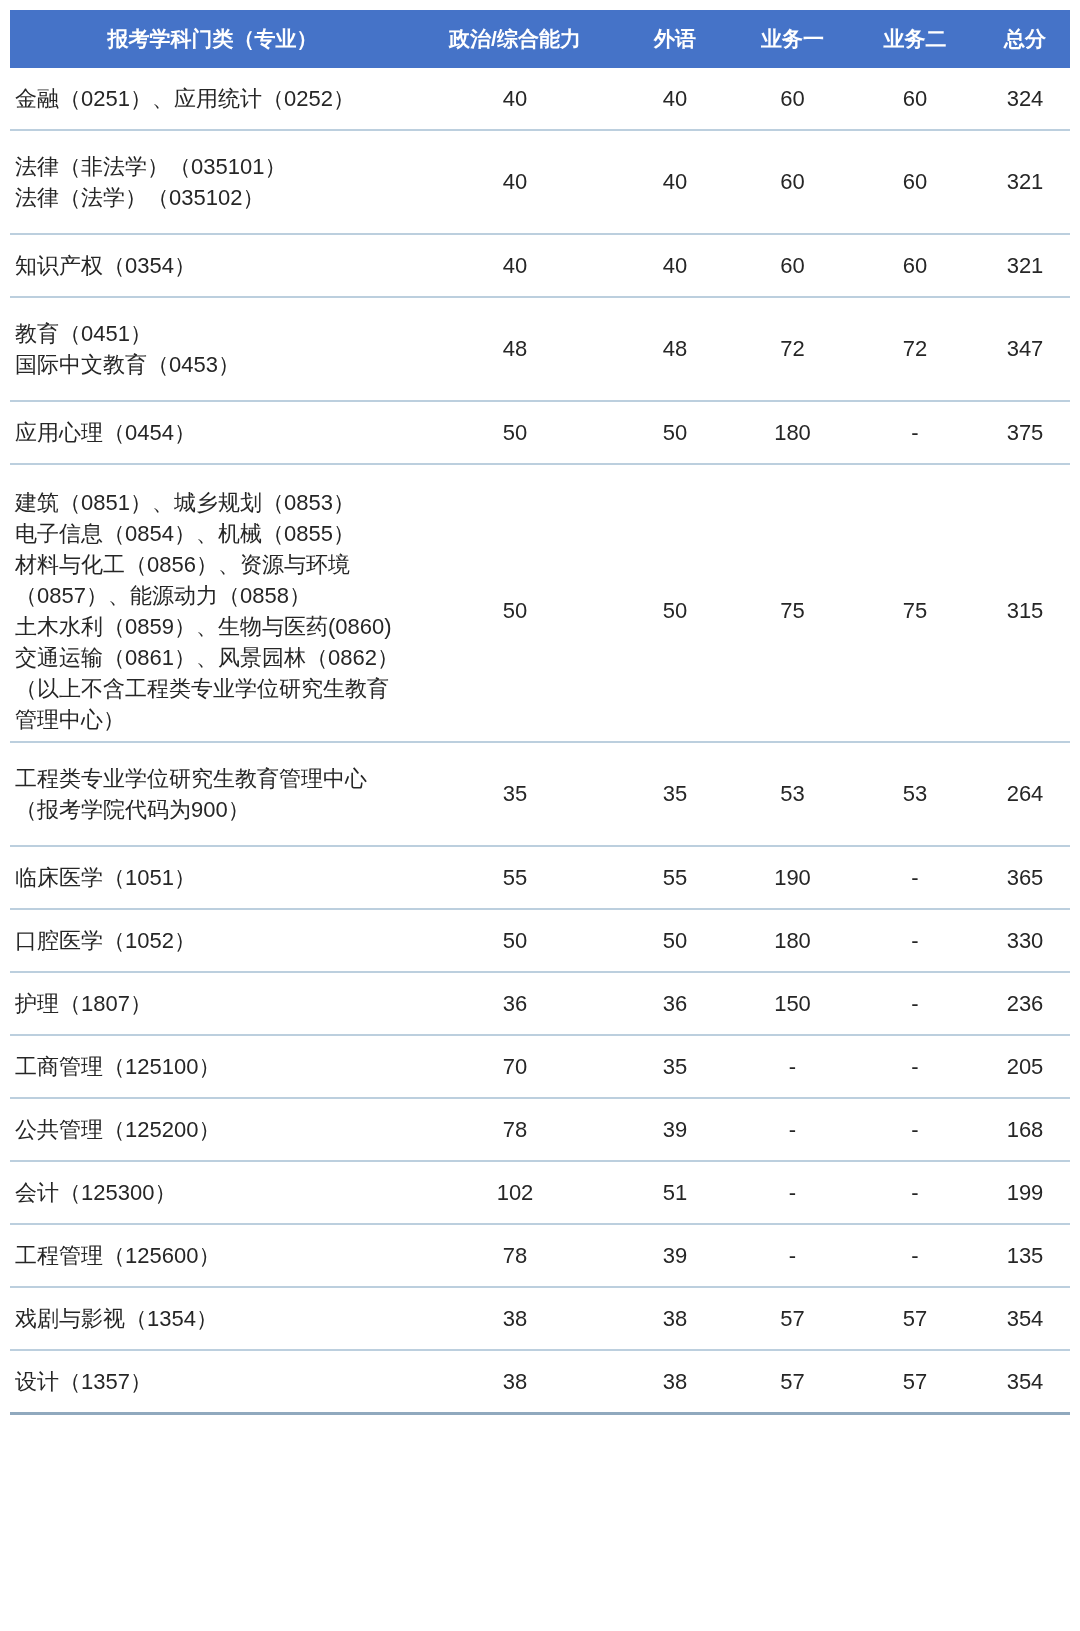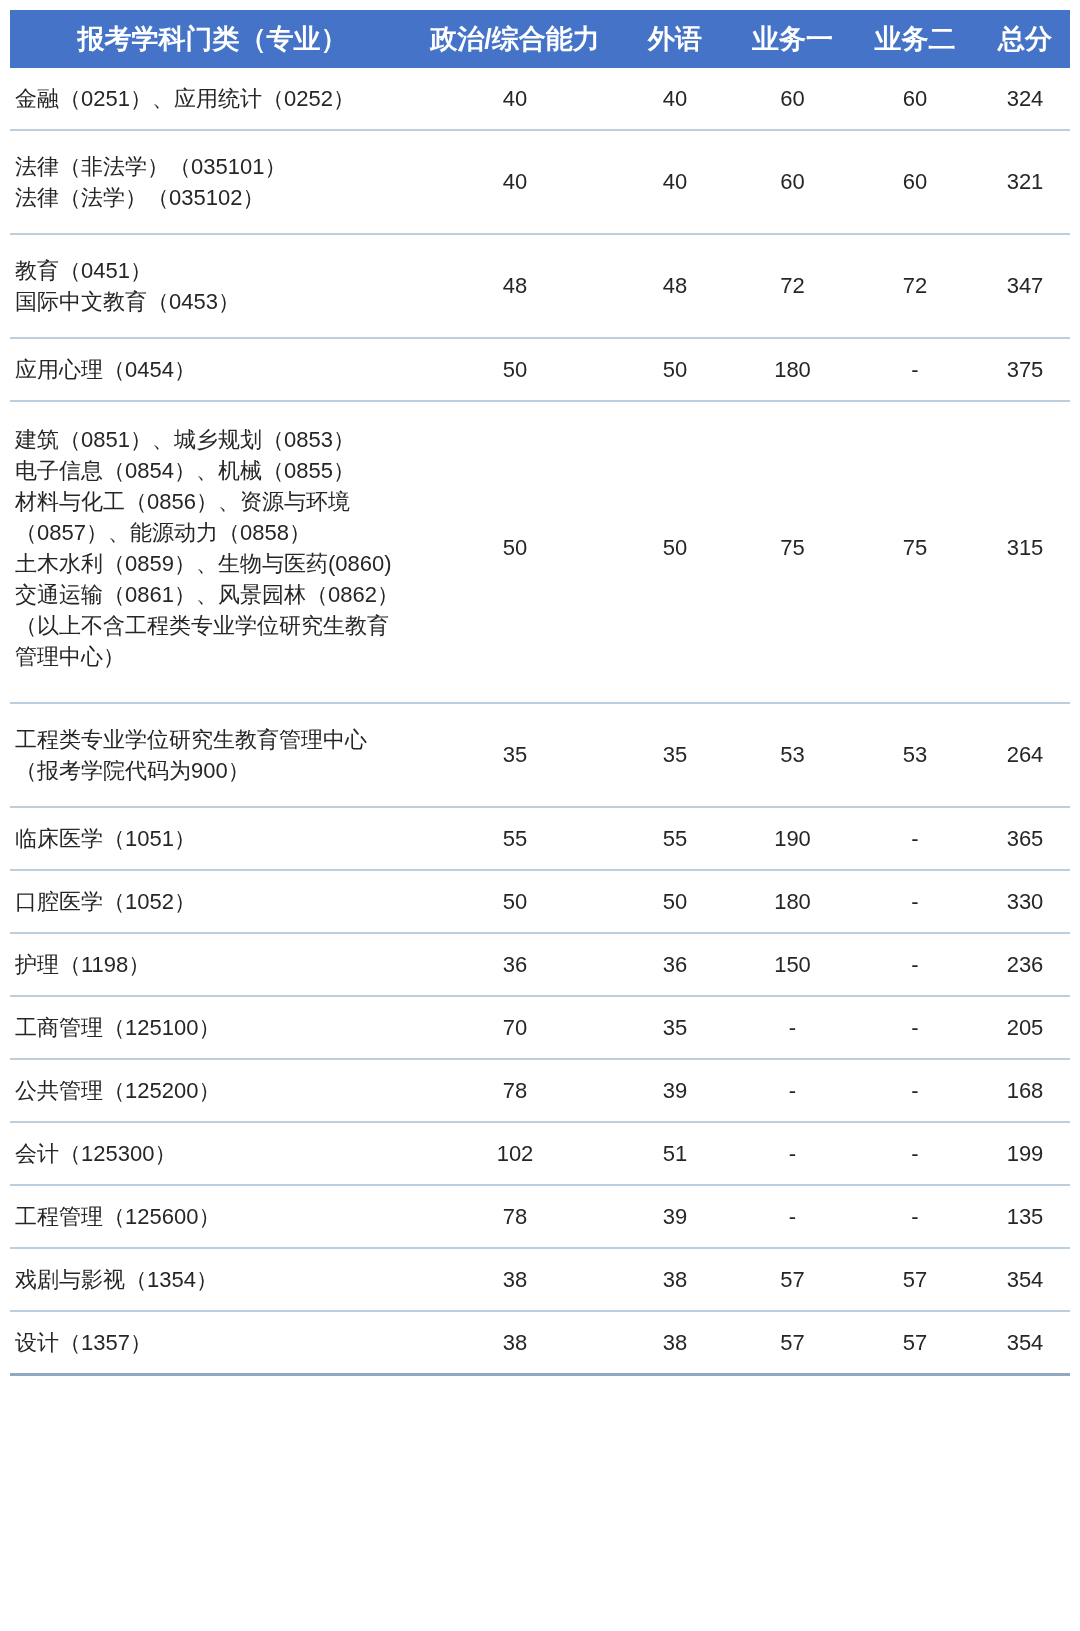--- a/index.html
+++ b/index.html
@@ -17,21 +17,21 @@
     padding: 10px 10px 11px 10px;
   }
   table.score-table {
     width: 1060px;
     border-collapse: collapse;
     table-layout: fixed;
   }
   thead th {
     background: var(--header-bg, #4573c8);
     color: var(--header-fg, #ffffff);
-    font-size: 27px;
+    font-size: 21px;
     font-weight: 700;
     line-height: 26px;
     padding: 16px 0;
     text-align: center;
     border: none;
   }
   tbody tr {
     border-bottom: 2px solid var(--separator, #bccfde);
   }
   tbody tr:last-child {
@@ -43,21 +43,21 @@
     padding-top: 15px;
     padding-bottom: 15px;
     border: none;
   }
   tbody tr.multi td {
     padding-top: 20px;
     padding-bottom: 20px;
   }
   tbody tr.big td {
     padding-top: 22px;
-    padding-bottom: 30px;
+    padding-bottom: 6px;
   }
   td.subject {
     text-align: left;
     padding-left: 5px;
     padding-right: 8px;
     margin-top: 43px;
   }
   .subject-line {
     line-height: 31px;
   }
@@ -103,20 +103,30 @@
           <td class="subject">
             <div class="subject-line">法律（非法学）（035101）</div>
             <div class="subject-line">法律（法学）（035102）</div>
           </td>
           <td class="score">40</td>
           <td class="score">40</td>
           <td class="score">60</td>
           <td class="score">60</td>
           <td class="score">321</td>
         </tr>
+        <tr>
+          <td class="subject">
+            <div class="subject-line">知识产权（0354）</div>
+          </td>
+          <td class="score">40</td>
+          <td class="score">40</td>
+          <td class="score">60</td>
+          <td class="score">60</td>
+          <td class="score">321</td>
+        </tr>
         <tr class="multi">
           <td class="subject">
             <div class="subject-line">教育（0451）</div>
             <div class="subject-line">国际中文教育（0453）</div>
           </td>
           <td class="score">48</td>
           <td class="score">48</td>
           <td class="score">72</td>
           <td class="score">72</td>
           <td class="score">347</td>
@@ -173,21 +183,21 @@
             <div class="subject-line">口腔医学（1052）</div>
           </td>
           <td class="score">50</td>
           <td class="score">50</td>
           <td class="score">180</td>
           <td class="score">-</td>
           <td class="score">330</td>
         </tr>
         <tr>
           <td class="subject">
-            <div class="subject-line">护理（1198）</div>
+            <div class="subject-line">护理（1807）</div>
           </td>
           <td class="score">36</td>
           <td class="score">36</td>
           <td class="score">150</td>
           <td class="score">-</td>
           <td class="score">236</td>
         </tr>
         <tr>
           <td class="subject">
             <div class="subject-line">工商管理（125100）</div>

